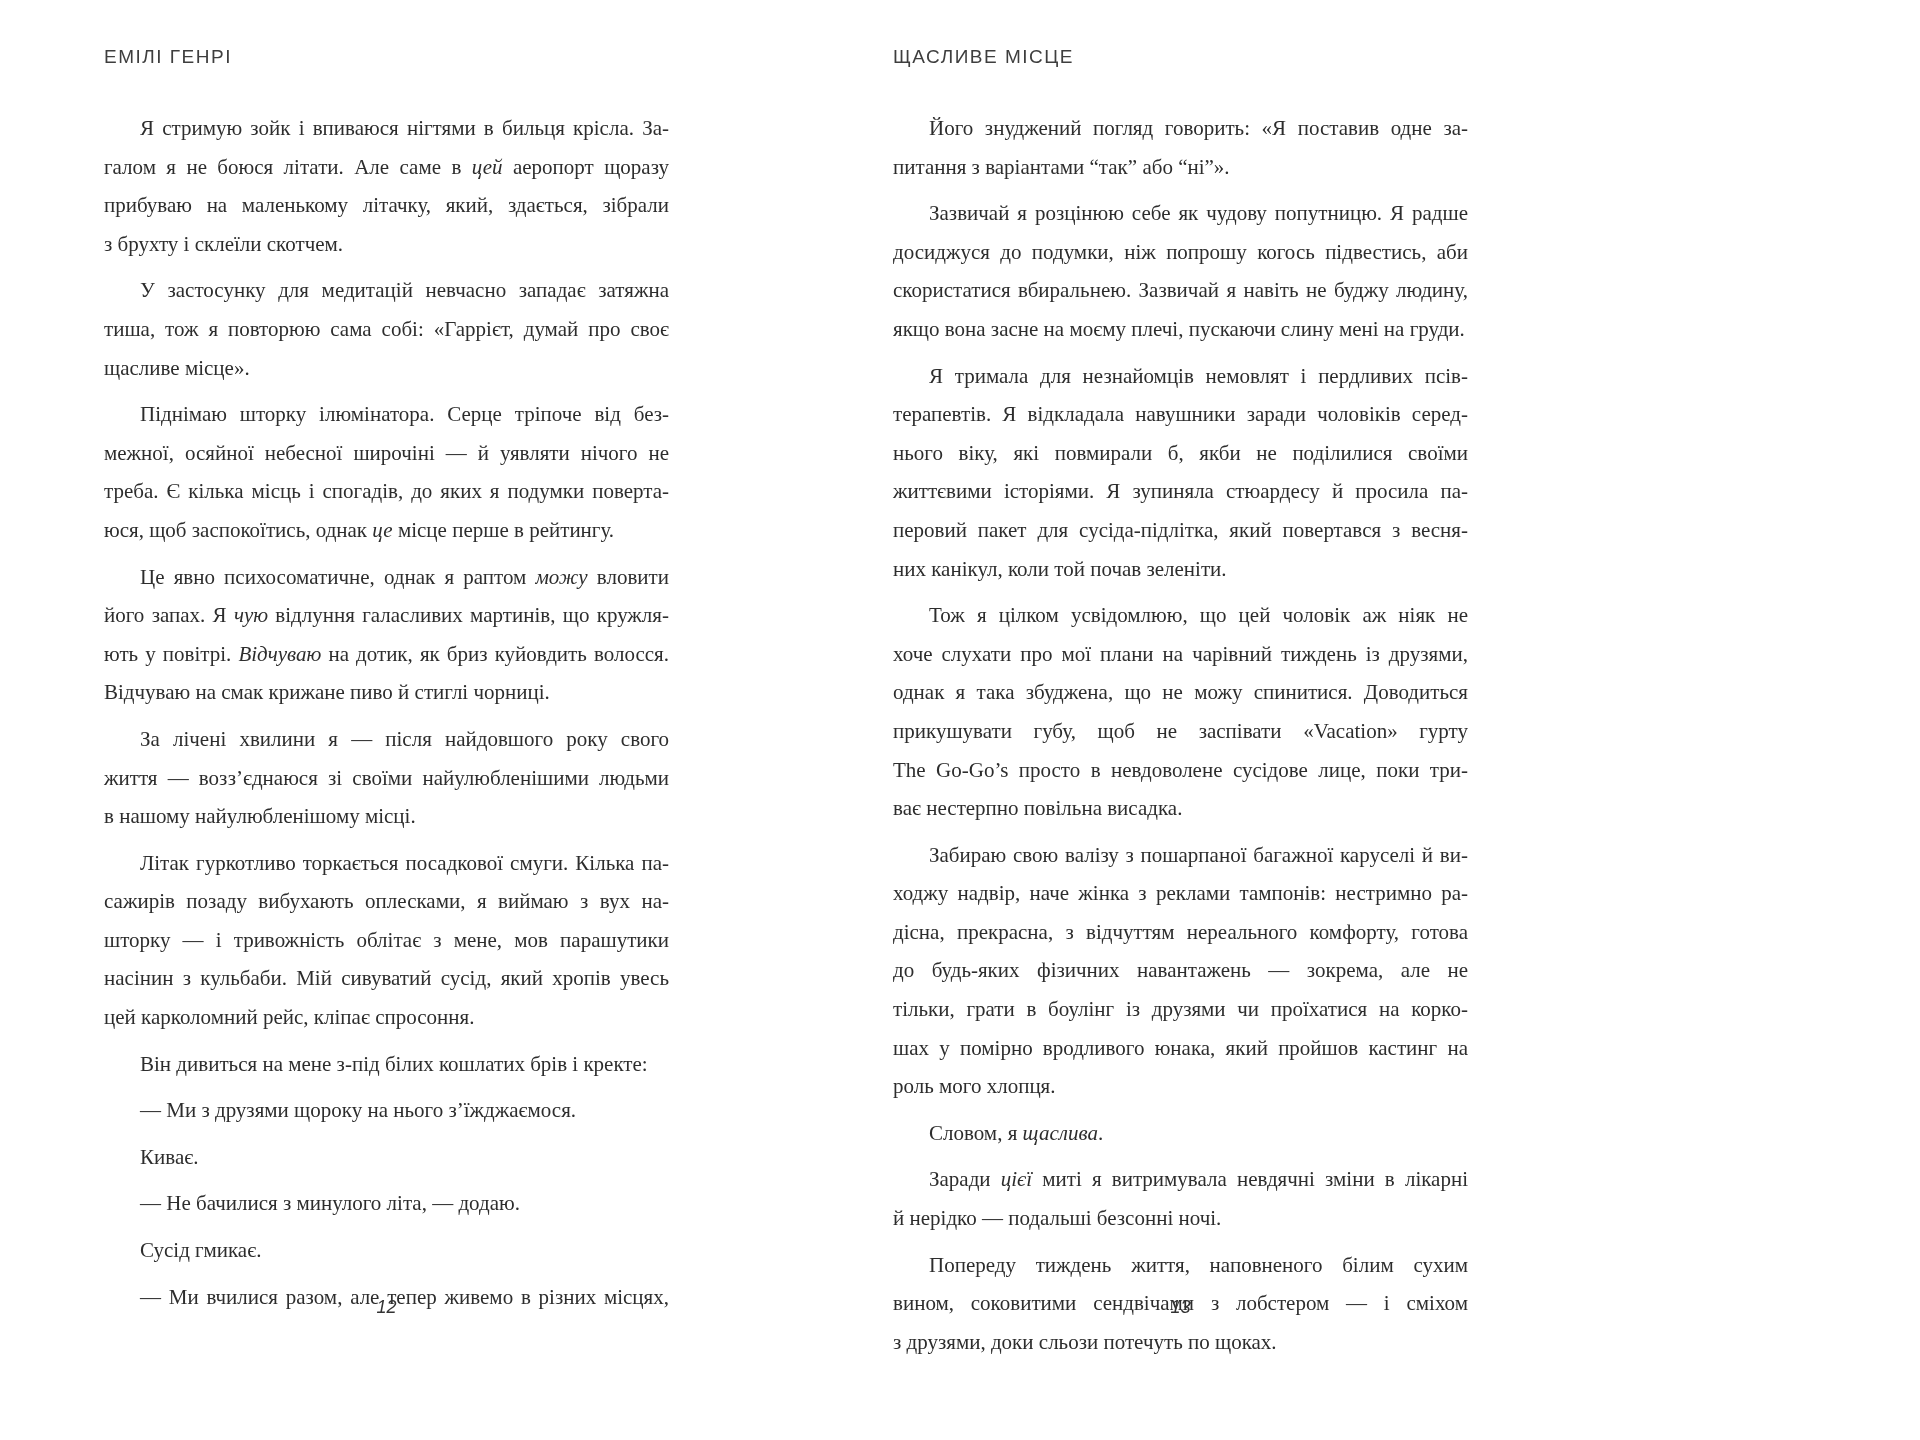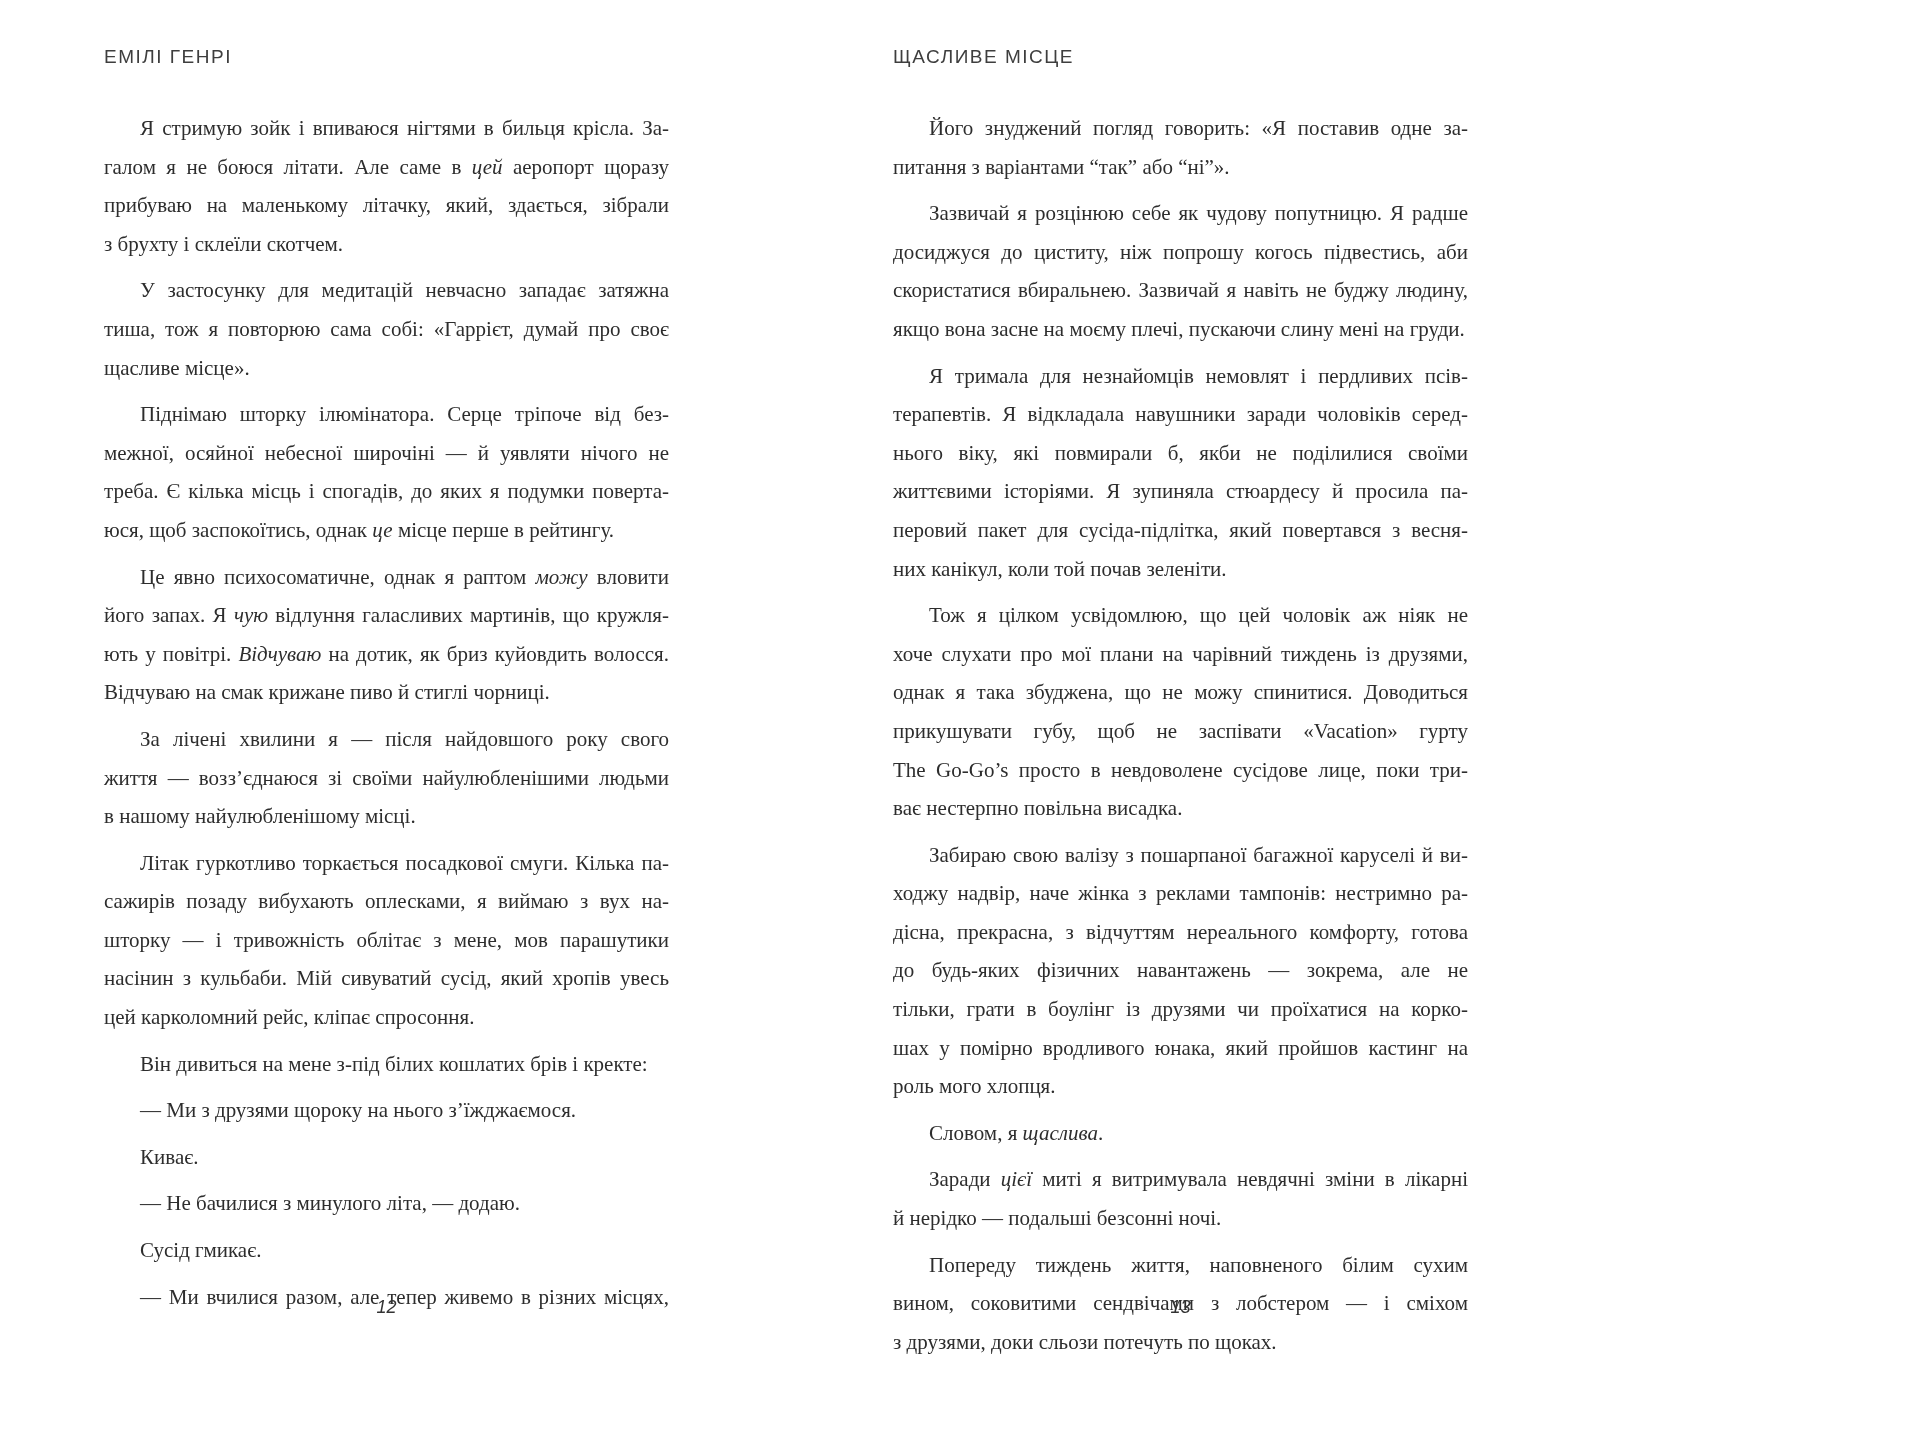--- a/index.html
+++ b/index.html
@@ -116,21 +116,21 @@
       </div>
     <div class="folio">12</div>
   </section>
 
   <section class="page page-right">
     <header class="running-head">ЩАСЛИВЕ МІСЦЕ</header>
     <div class="page-body">
         <div class="line ind just"><span>Його знуджений погляд говорить: «Я поставив одне за-</span></div>
         <div class="line"><span>питання з варіантами “так” або “ні”».</span></div>
         <div class="line ind just"><span>Зазвичай я розцінюю себе як чудову попутницю. Я радше</span></div>
-        <div class="line just"><span>досиджуся до циститу, ніж попрошу когось підвестись, аби</span></div>
+        <div class="line just"><span>досиджуся до подумки, ніж попрошу когось підвестись, аби</span></div>
         <div class="line just"><span>скористатися вбиральнею. Зазвичай я навіть не буджу людину,</span></div>
         <div class="line"><span>якщо вона засне на моєму плечі, пускаючи слину мені на груди.</span></div>
         <div class="line ind just"><span>Я тримала для незнайомців немовлят і пердливих псів-</span></div>
         <div class="line just"><span>терапевтів. Я відкладала навушники заради чоловіків серед-</span></div>
         <div class="line just"><span>нього віку, які повмирали б, якби не поділилися своїми</span></div>
         <div class="line just"><span>життєвими історіями. Я зупиняла стюардесу й просила па-</span></div>
         <div class="line just"><span>перовий пакет для сусіда-підлітка, який повертався з весня-</span></div>
         <div class="line"><span>них канікул, коли той почав зеленіти.</span></div>
         <div class="line ind just"><span>Тож я цілком усвідомлюю, що цей чоловік аж ніяк не</span></div>
         <div class="line just"><span>хоче слухати про мої плани на чарівний тиждень із друзями,</span></div>

